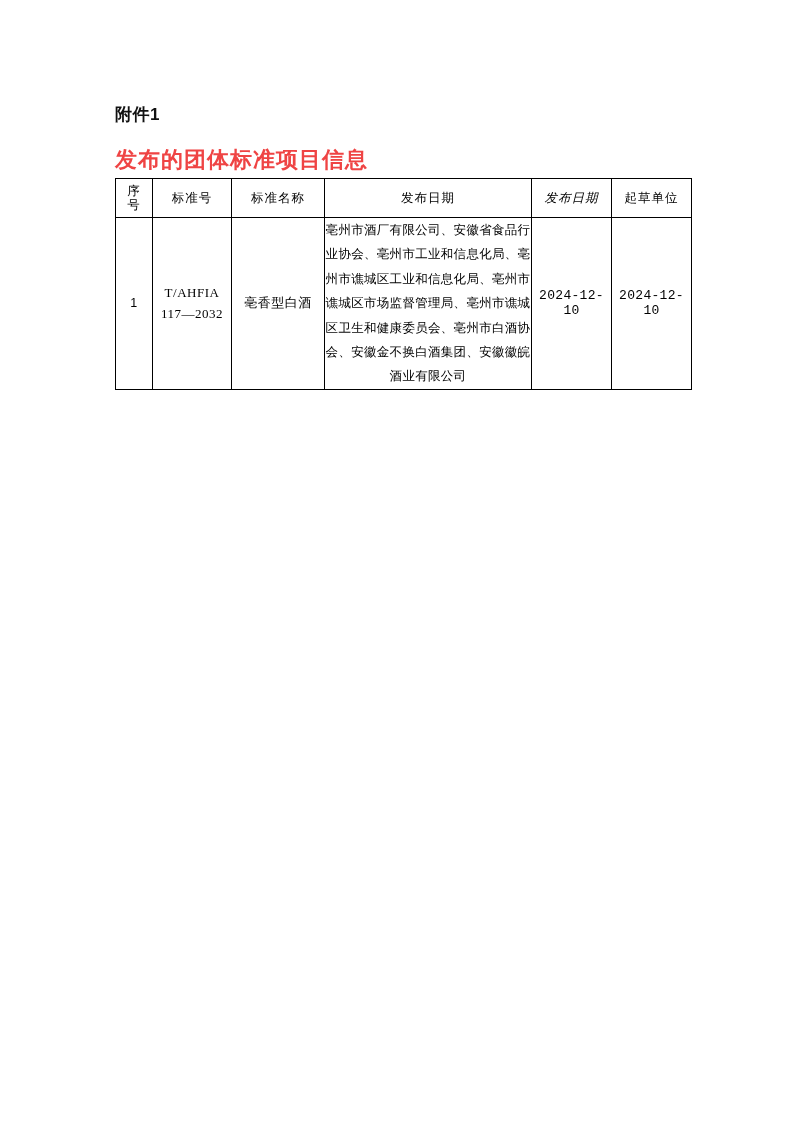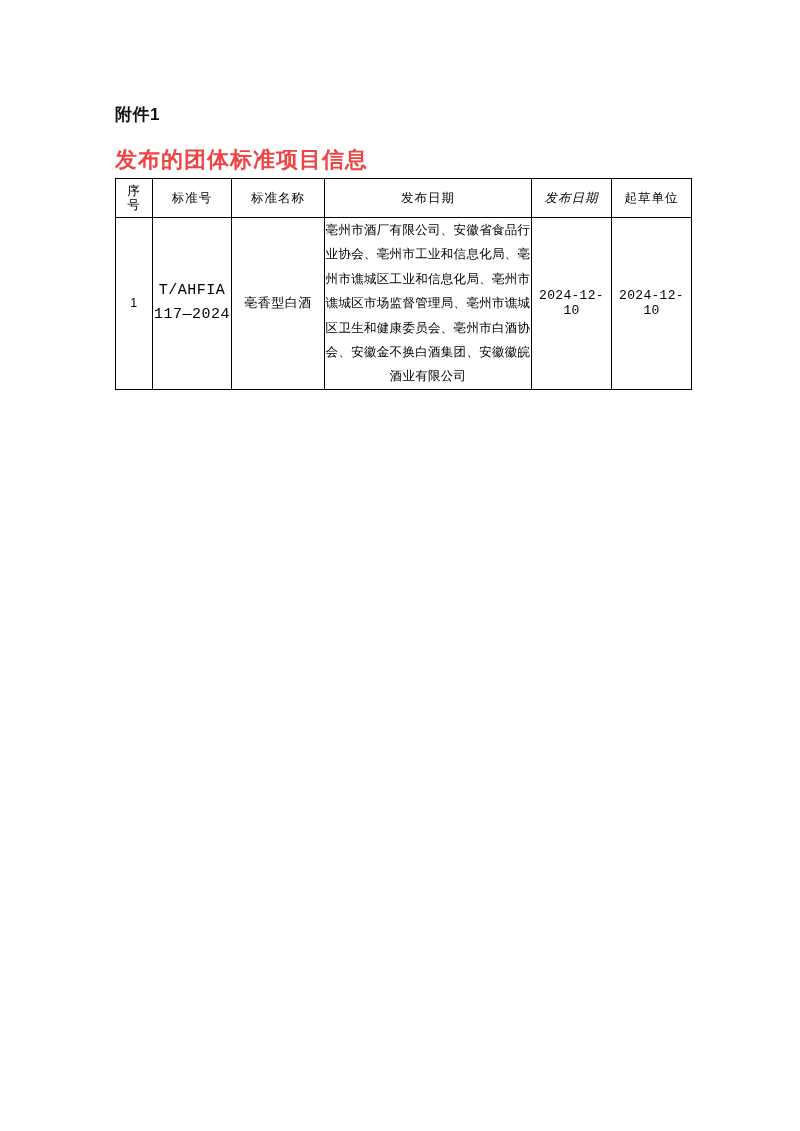--- a/index.html
+++ b/index.html
@@ -81,22 +81,22 @@
   td.cell-center {
     text-align: center;
     vertical-align: middle;
     font-size: 12.5px;
     letter-spacing: 0.5px;
   }
   td.cell-seq {
     font-size: 12.5px;
   }
   td.cell-stdno {
-    font-family: Liberation Mono, monospace;
-    font-size: 15px;
+    font-family: Liberation Serif, serif;
+    font-size: 13px;
     line-height: 1.65;
     letter-spacing: 0.5px;
   }
   td.cell-stdno .ln { display: block; }
   td.cell-name {
     font-size: 13px;
     letter-spacing: 0.5px;
   }
   td.cell-draft {
     vertical-align: middle;
@@ -133,21 +133,21 @@
         <th class="col-draft">发布日期</th>
         <th class="col-pub">发布日期</th>
         <th class="col-impl">起草单位</th>
       </tr>
     </thead>
     <tbody>
       <tr>
         <td class="cell-center cell-seq">1</td>
         <td class="cell-center cell-stdno">
           <span class="ln">T/AHFIA</span>
-          <span class="ln">117—2024</span>
+          <span class="ln">117—2032</span>
         </td>
         <td class="cell-center cell-name">亳香型白酒</td>
         <td class="cell-draft">亳州市酒厂有限公司、安徽省食品行业协会、亳州市工业和信息化局、亳州市谯城区工业和信息化局、亳州市谯城区市场监督管理局、亳州市谯城区卫生和健康委员会、亳州市白酒协会、安徽金不换白酒集团、安徽徽皖酒业有限公司</td>
         <td class="cell-center cell-date">2024-12-10</td>
         <td class="cell-center cell-date">2024-12-10</td>
       </tr>
     </tbody>
   </table>
 
 </div>

